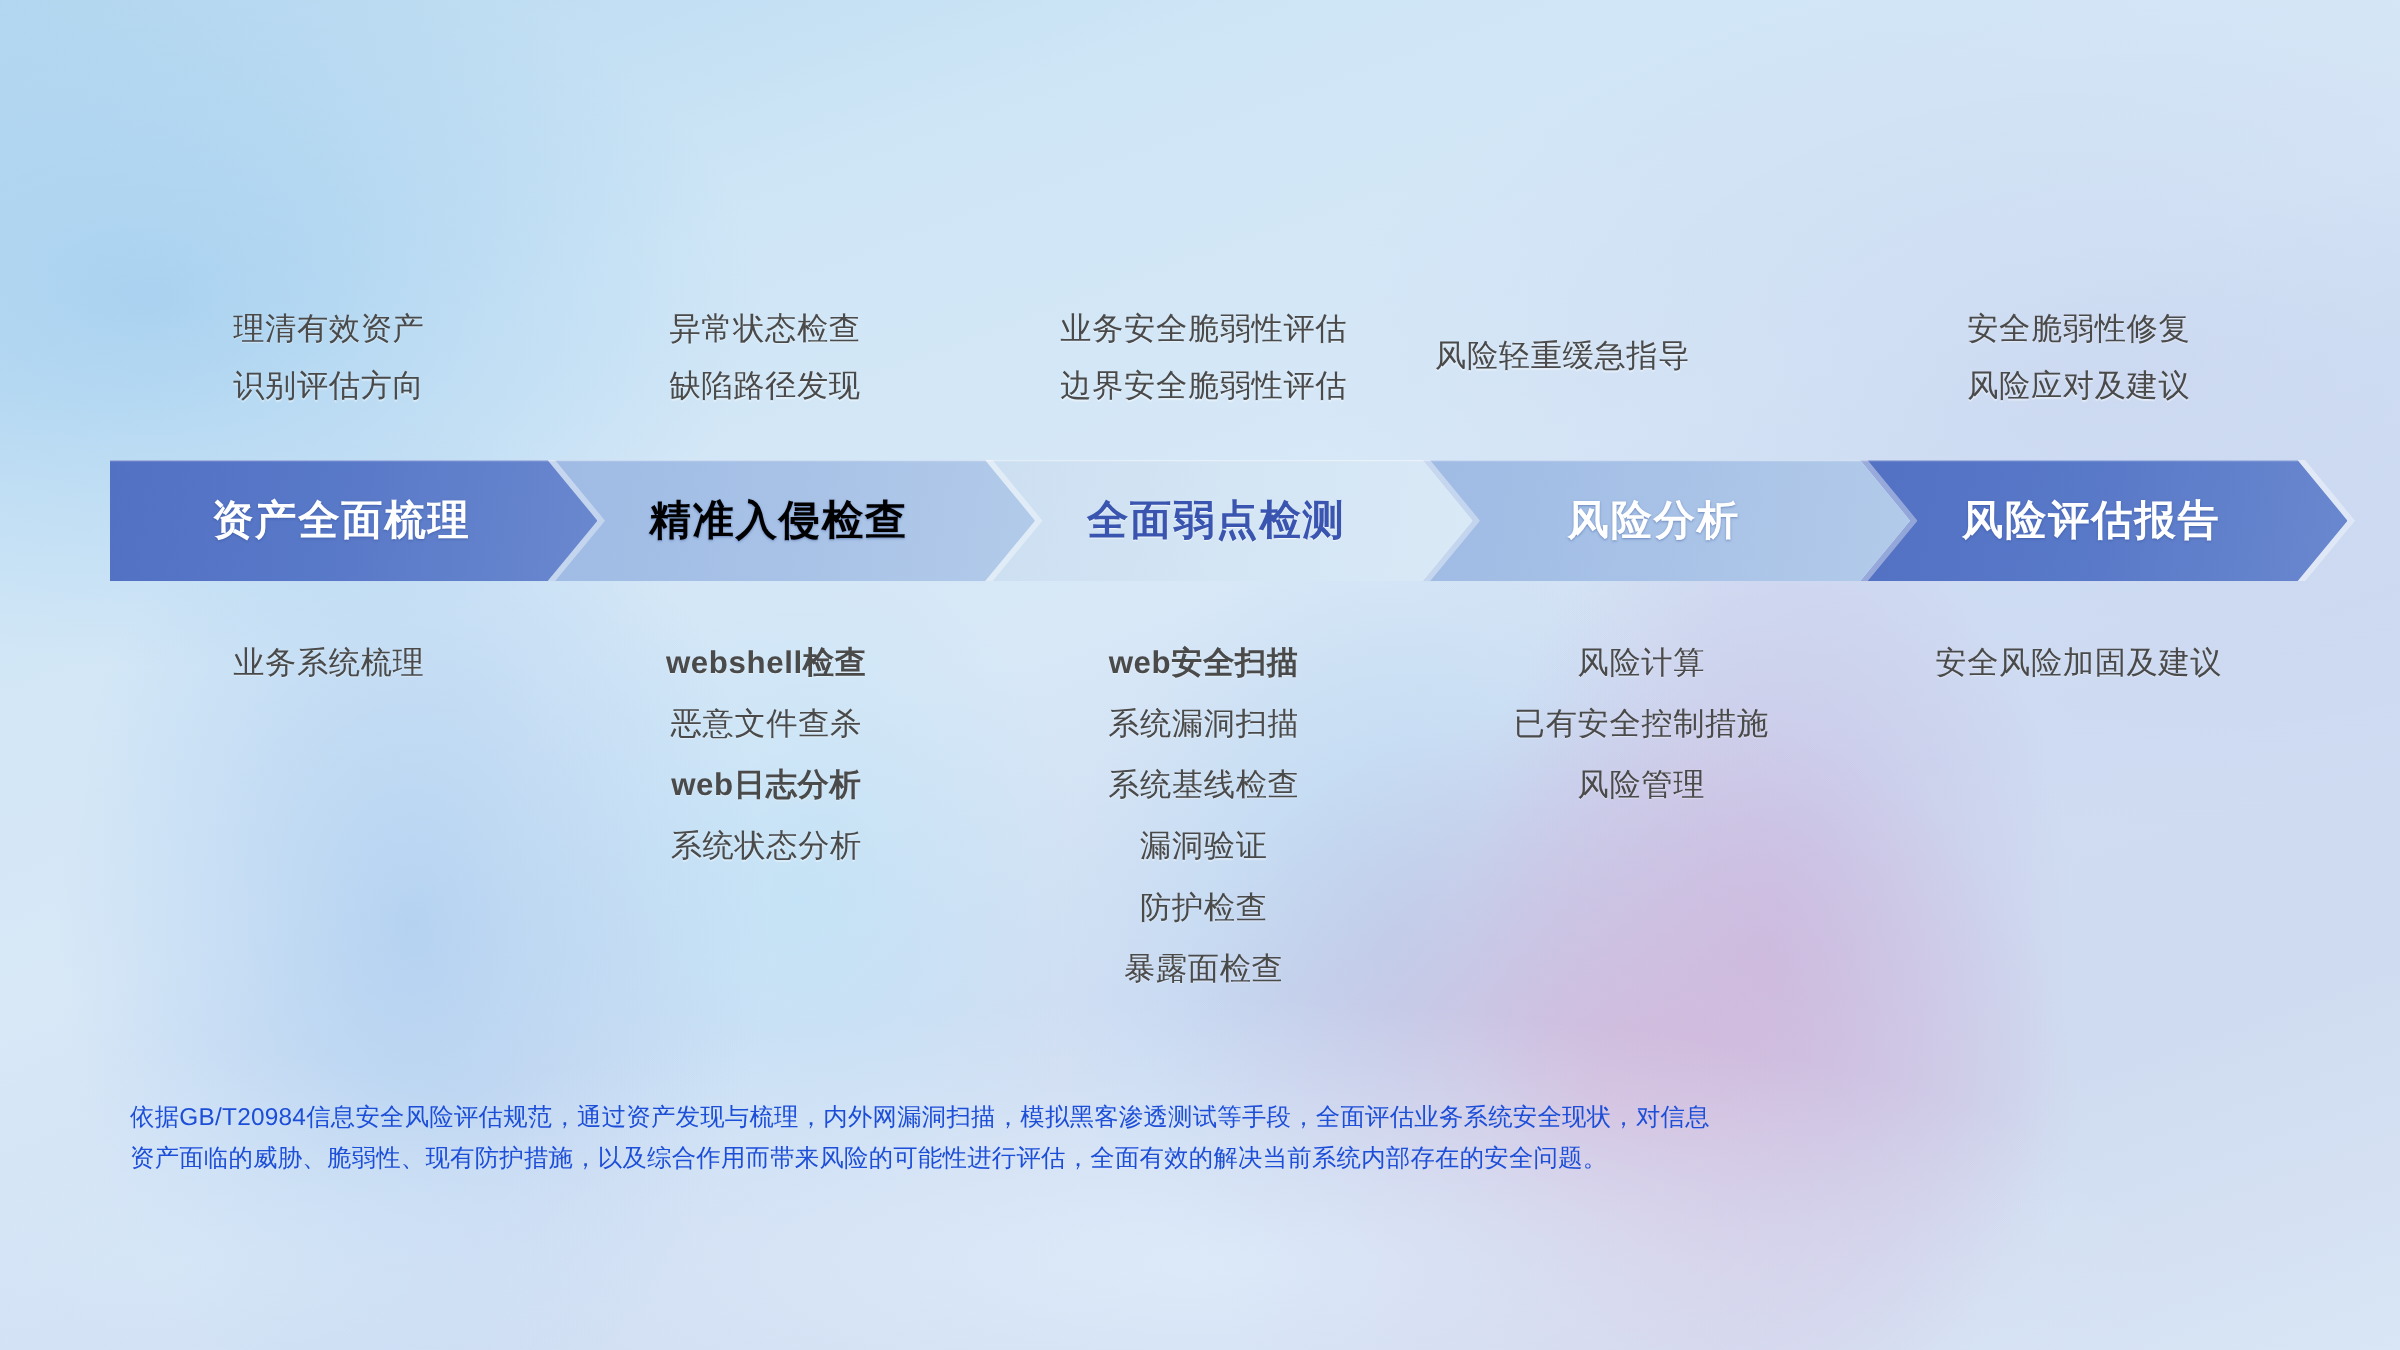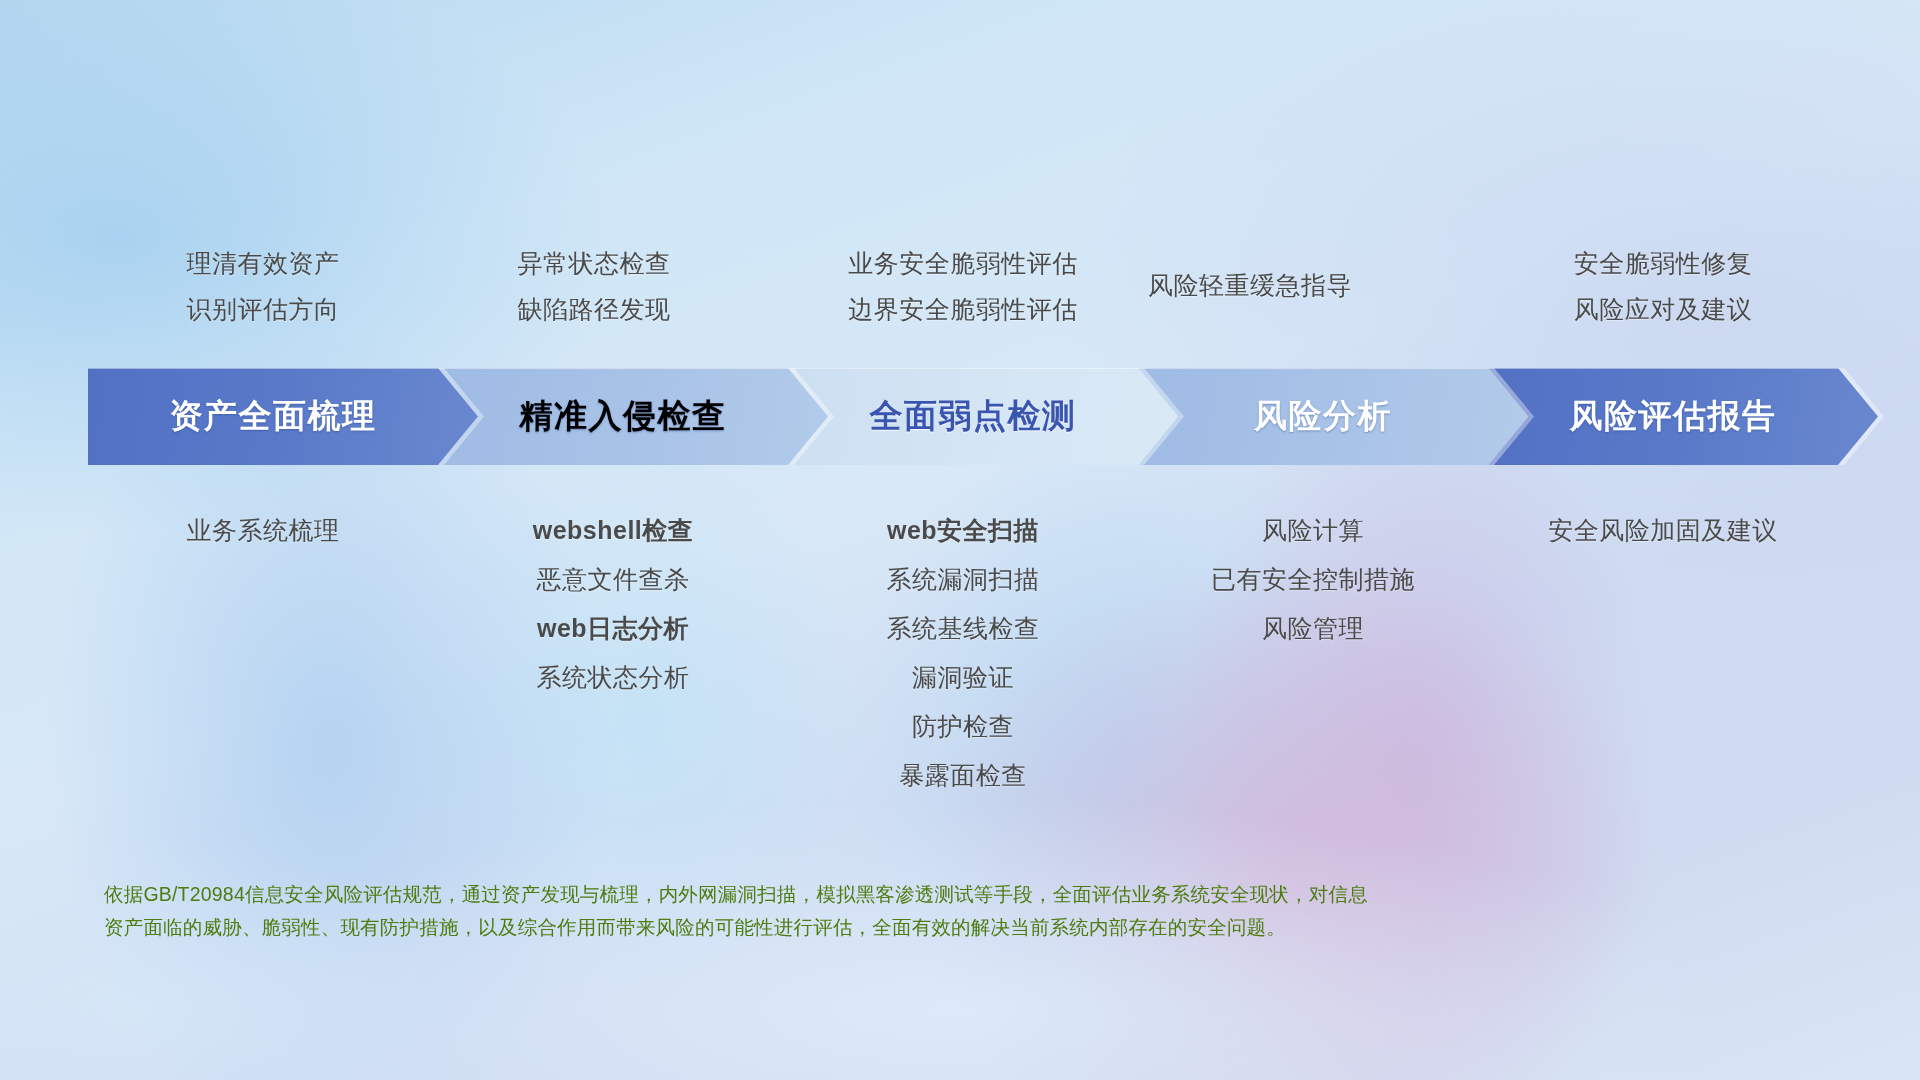--- a/index.html
+++ b/index.html
@@ -101,40 +101,40 @@
   .bot-group .mono-lead {
     font-weight: bold;
   }
 
   
   #footer {
     position: absolute;
     left: 104px;
     top: 878px;
     width: 1560px;
-    color: #4d7c0f;
+    color: #1d4ed8;
     font-size: 19.5px;
     line-height: 33px;
     letter-spacing: 0.2px;
   }
 </style>
 </head>
 <body>
 
 <div id="bg"></div>
 <div id="bg-haze"></div>
 
 <div id="stage">
 
   <div id="top-groups">
       <div class="top-group" style="left: 3px; width: 520px; top: 240px;">
         <div>理清有效资产</div>
         <div>识别评估方向</div>
       </div>
-      <div class="top-group" style="left: 334px; width: 520px; top: 240px;">
+      <div class="top-group" style="left: 352px; width: 520px; top: 240px;">
         <div>异常状态检查</div>
         <div>缺陷路径发现</div>
       </div>
       <div class="top-group" style="left: 703px; width: 520px; top: 240px;">
         <div>业务安全脆弱性评估</div>
         <div>边界安全脆弱性评估</div>
       </div>
       <div class="top-group" style="left: 990px; width: 520px; top: 262px;">
         <div>风险轻重缓急指导</div>
       </div>

